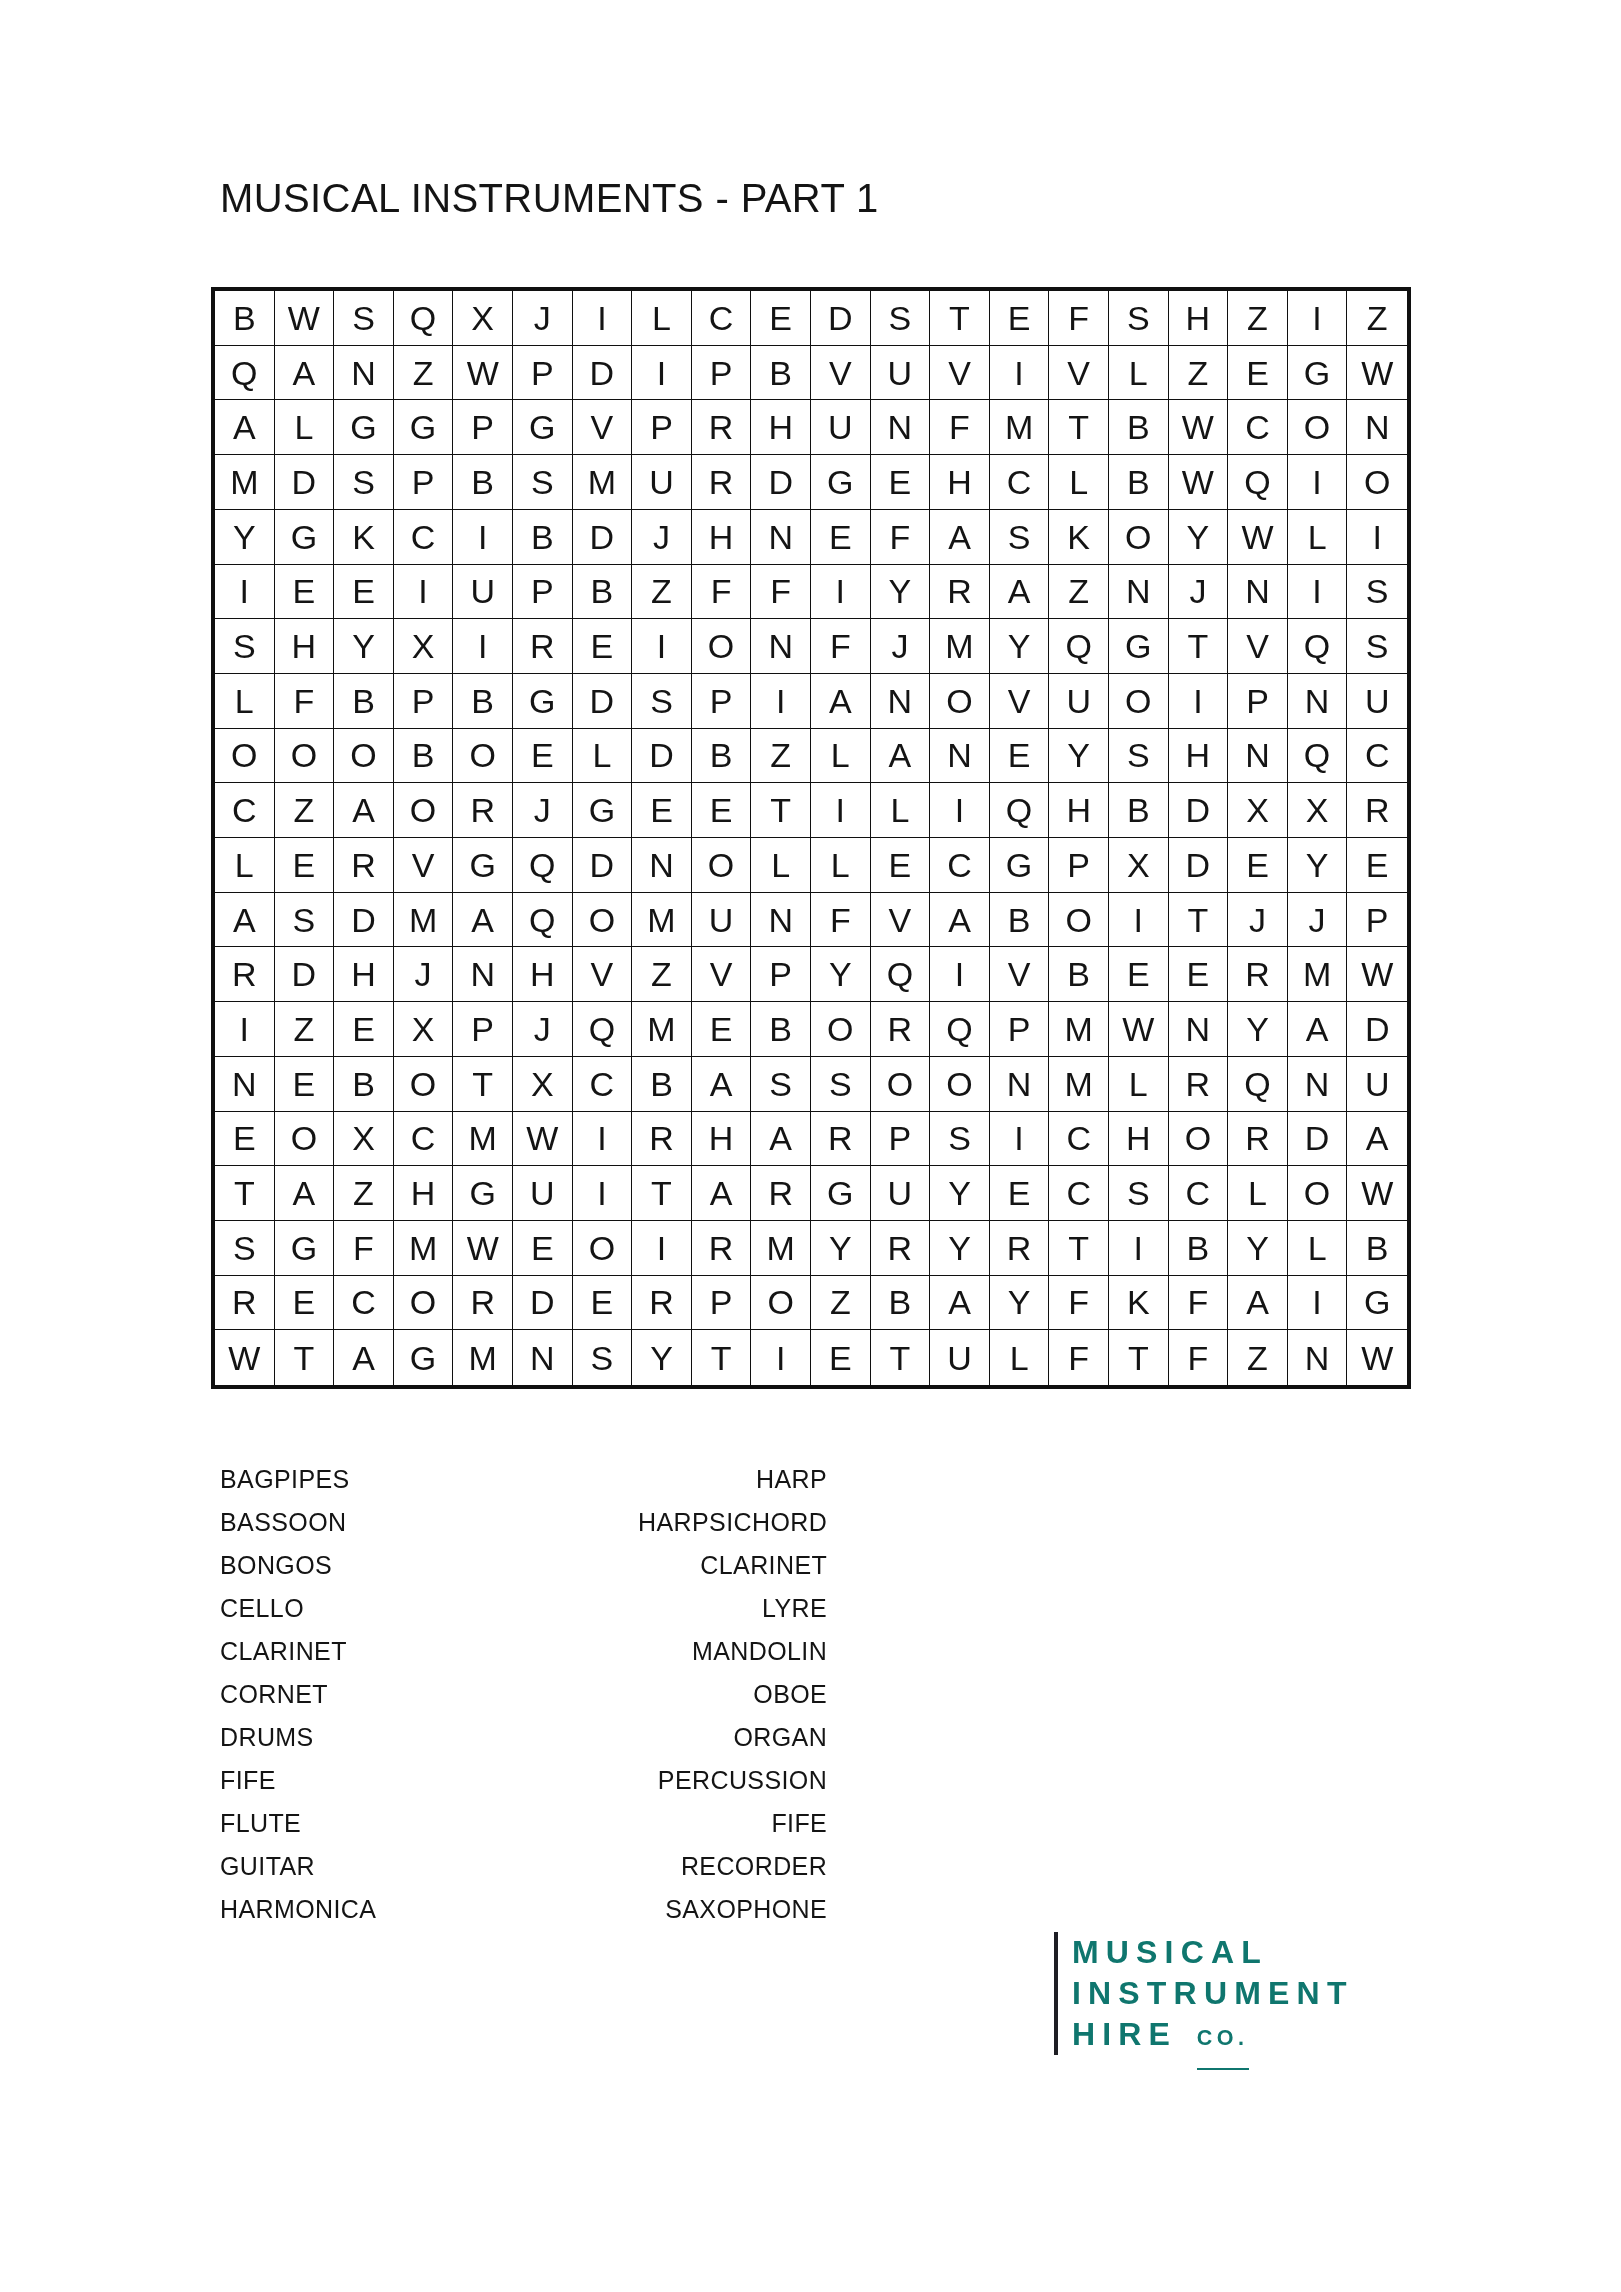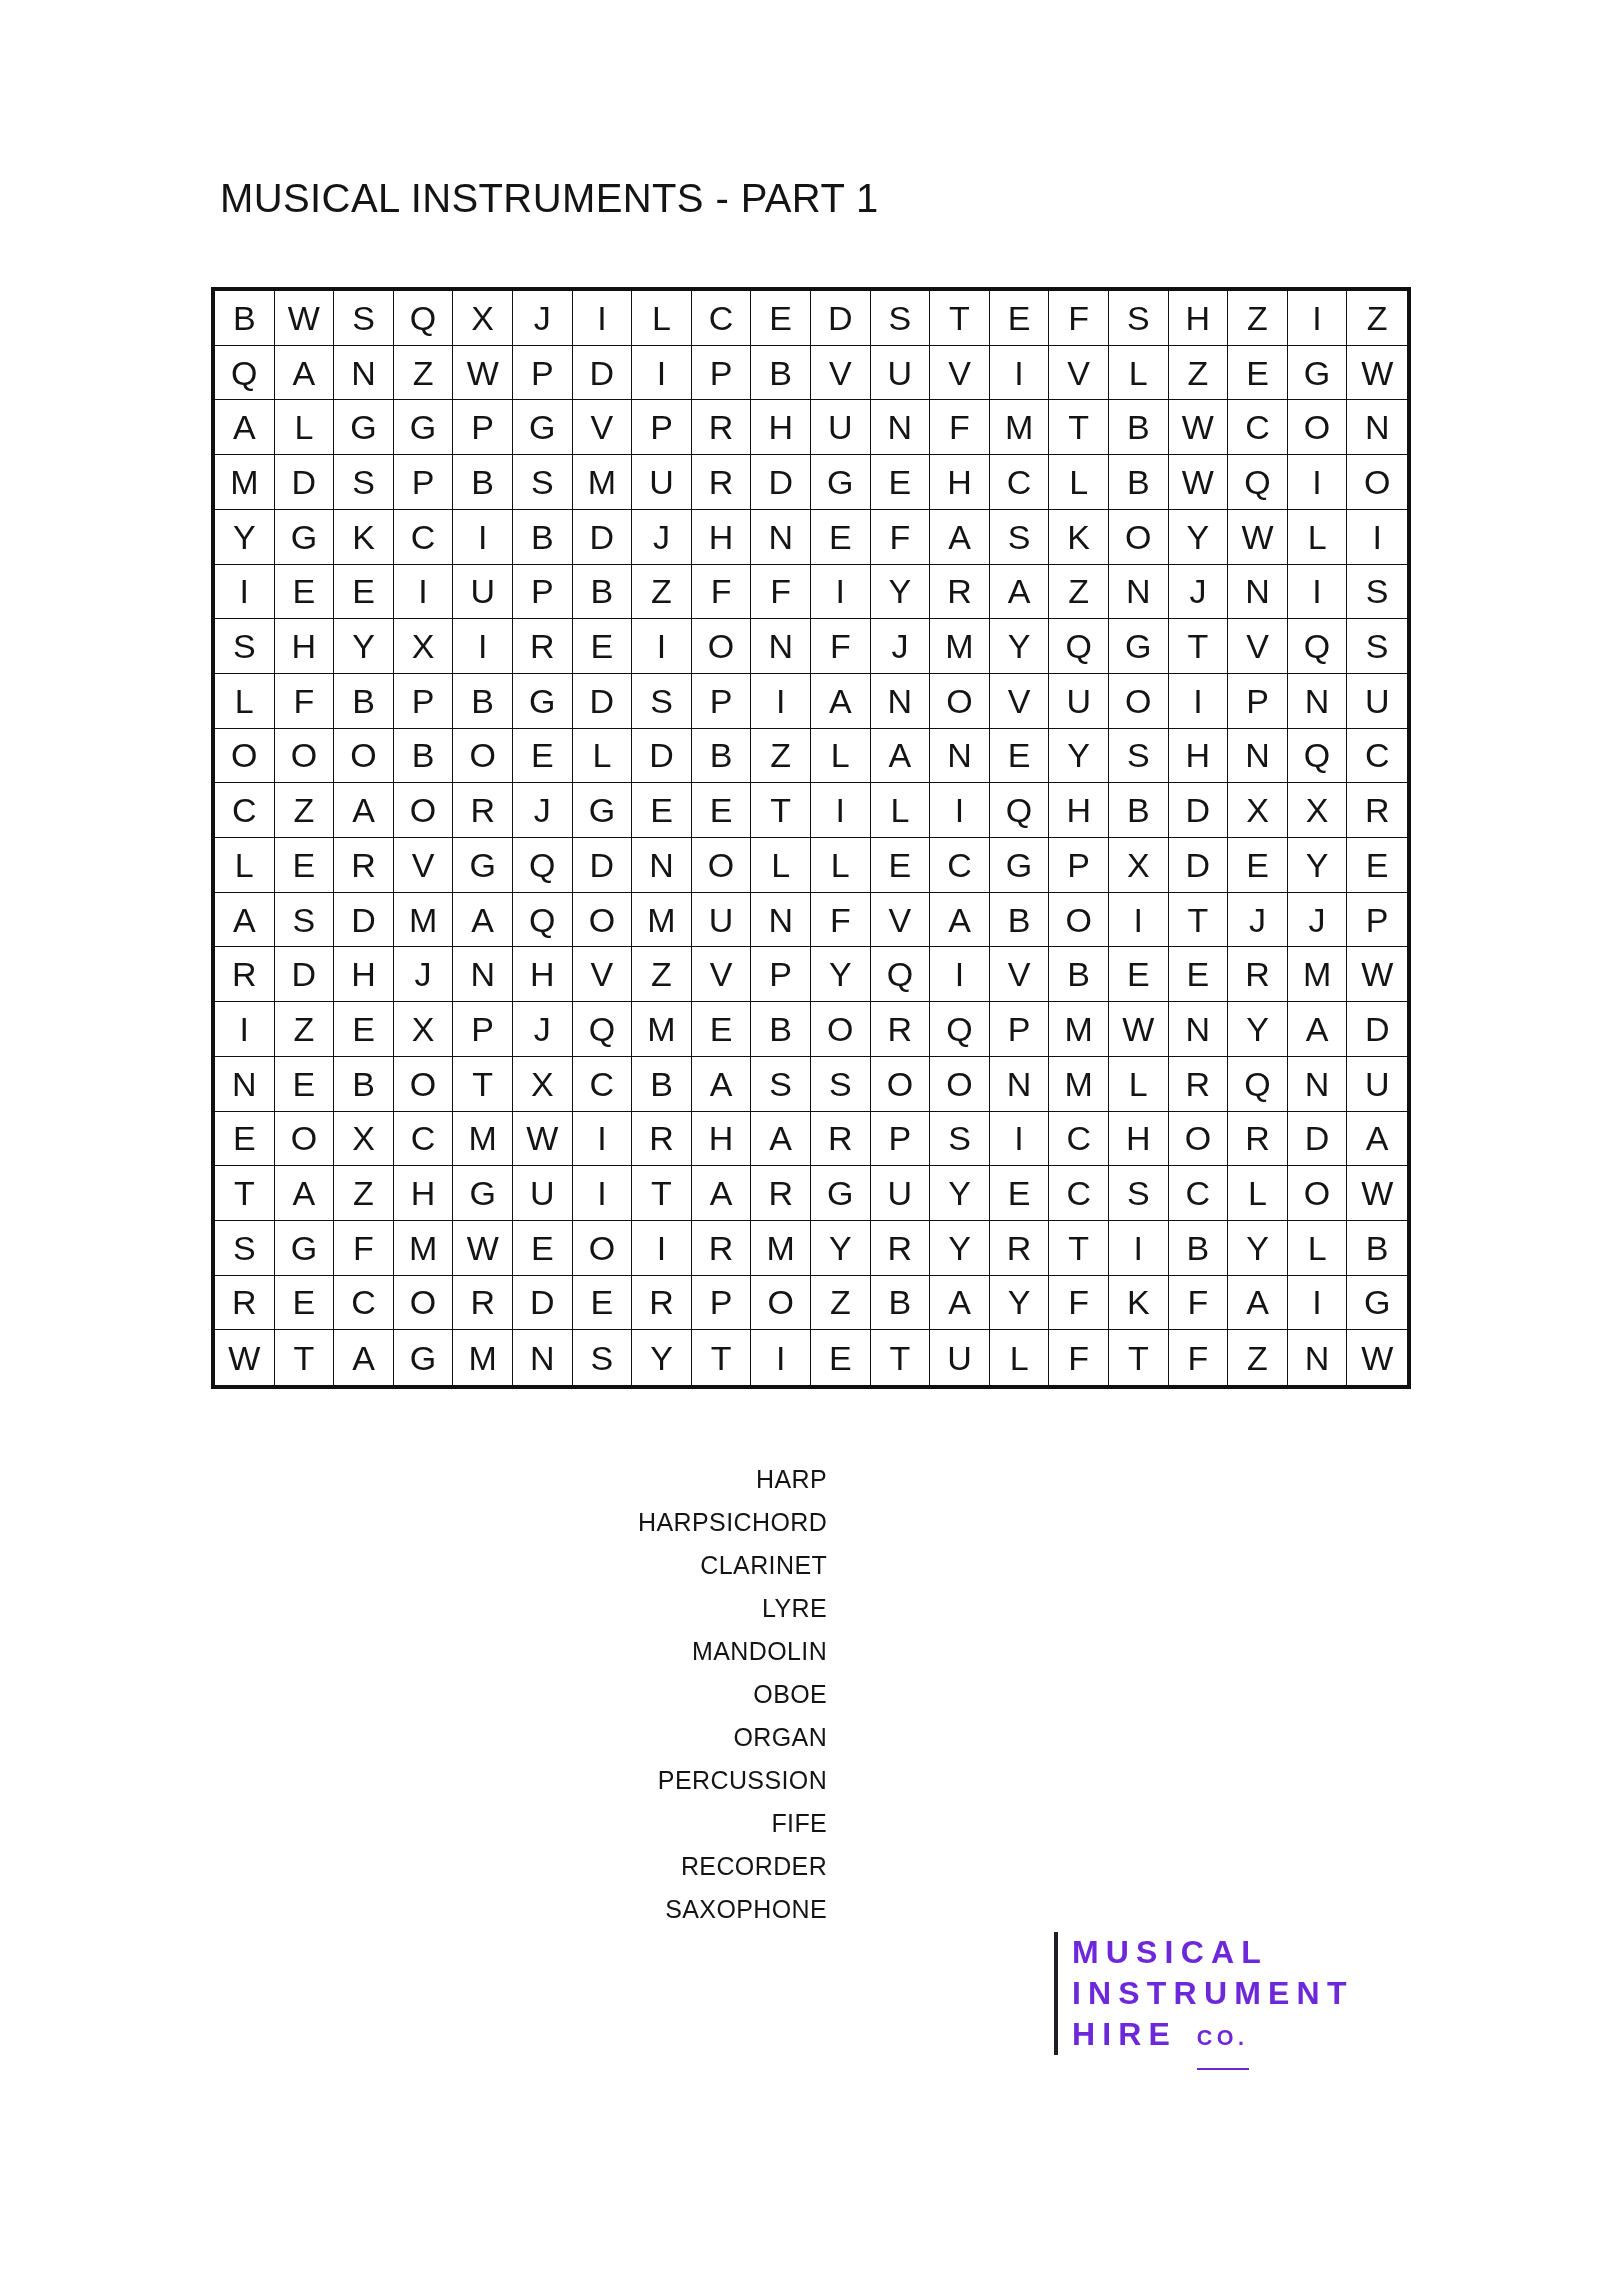--- a/index.html
+++ b/index.html
@@ -498,36 +498,49 @@
       <div class="ws-cell last-row">U</div>
       <div class="ws-cell last-row">L</div>
       <div class="ws-cell last-row">F</div>
       <div class="ws-cell last-row">T</div>
       <div class="ws-cell last-row">F</div>
       <div class="ws-cell last-row">Z</div>
       <div class="ws-cell last-row">N</div>
       <div class="ws-cell last-col last-row">W</div>
     </div>
 
+  <div class="word-col col-1">
+      <div class="word-item">BAGPIPES</div>
+      <div class="word-item">BASSOON</div>
+      <div class="word-item">BONGOS</div>
+      <div class="word-item">CELLO</div>
+      <div class="word-item">CLARINET</div>
+      <div class="word-item">CORNET</div>
+      <div class="word-item">DRUMS</div>
+      <div class="word-item">FIFE</div>
+      <div class="word-item">FLUTE</div>
+      <div class="word-item">GUITAR</div>
+      <div class="word-item">HARMONICA</div>
+    </div>
 
   <div class="word-col col-2">
       <div class="word-item">HARP</div>
       <div class="word-item">HARPSICHORD</div>
       <div class="word-item">CLARINET</div>
       <div class="word-item">LYRE</div>
       <div class="word-item">MANDOLIN</div>
       <div class="word-item">OBOE</div>
       <div class="word-item">ORGAN</div>
       <div class="word-item">PERCUSSION</div>
       <div class="word-item">FIFE</div>
       <div class="word-item">RECORDER</div>
       <div class="word-item">SAXOPHONE</div>
     </div>
 
-  <div class="logo" style="color: #6d28d9;">
+  <div class="logo" style="color: #0f766e;">
     <div class="logo-bar" style="background: rgb(30, 30, 36);"></div>
     <div class="logo-text">
       <div class="logo-line">MUSICAL</div>
       <div class="logo-line">INSTRUMENT</div>
       <div class="logo-line">
         <span>HIRE</span>
         <span class="logo-co">CO.</span>
       </div>
     </div>
   </div>

